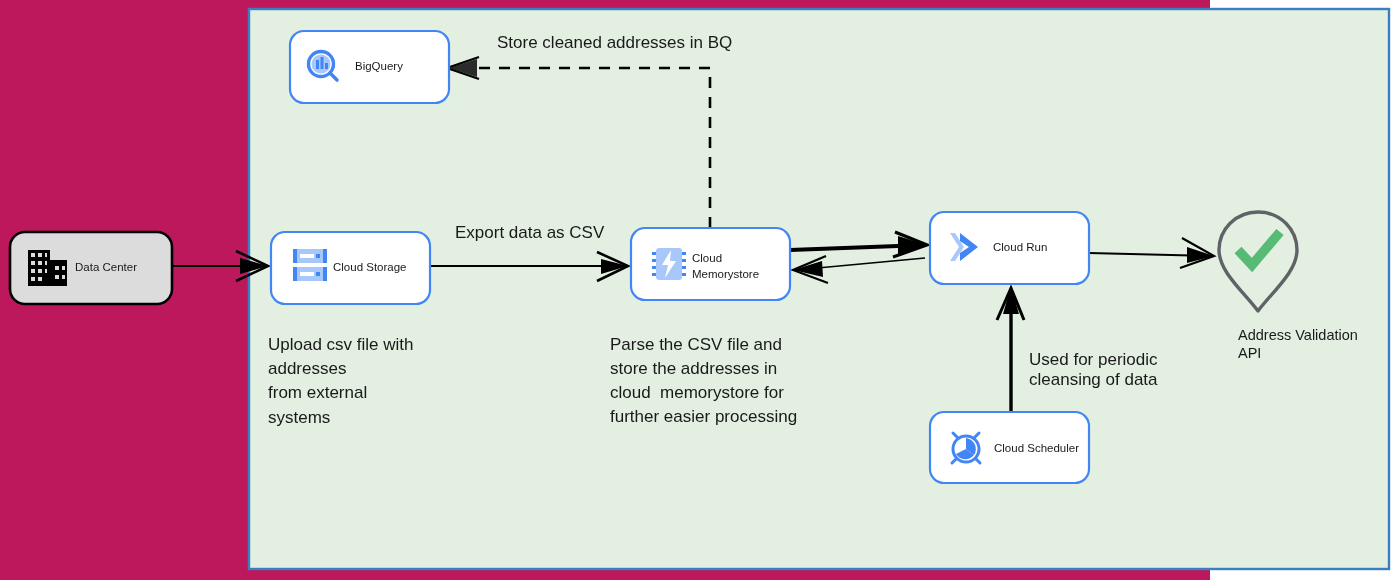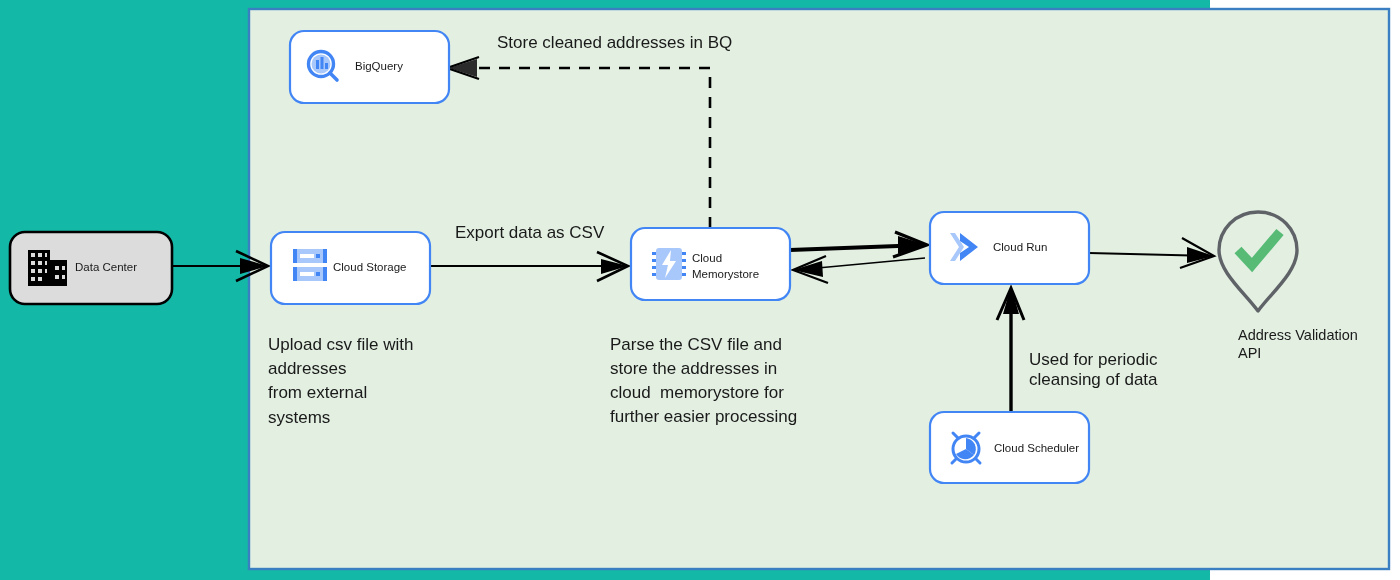--- a/index.html
+++ b/index.html
@@ -1,18 +1,18 @@
 <!DOCTYPE html>
 <html><head>
 <meta charset="utf-8">
 <style>
   html,body{margin:0;padding:0;background:#ffffff;}
   body{width:1400px;height:580px;overflow:hidden;
        font-family:"Liberation Sans","DejaVu Sans",sans-serif;}
-  #stage{position:relative;width:1210px;height:580px;background:#14b8a6;}
+  #stage{position:relative;width:1210px;height:580px;background:#be185d;}
   svg.diagram{position:absolute;inset:0;width:1400px;height:580px;}
   .node-label{font-family:"Liberation Sans","DejaVu Sans",sans-serif;
               fill:#1a1a1a;font-size:11.5px;}
   .edge-label{font-family:"Liberation Sans","DejaVu Sans",sans-serif;
               fill:#1a1a1a;font-size:17px;}
   .note-text{font-family:"Liberation Sans","DejaVu Sans",sans-serif;
              fill:#1a1a1a;font-size:17px;}
   .api-label{font-family:"Liberation Sans","DejaVu Sans",sans-serif;
              fill:#1a1a1a;font-size:14.5px;}
   .gcp-box{fill:#ffffff;stroke:#4285f4;stroke-width:2.2;}

